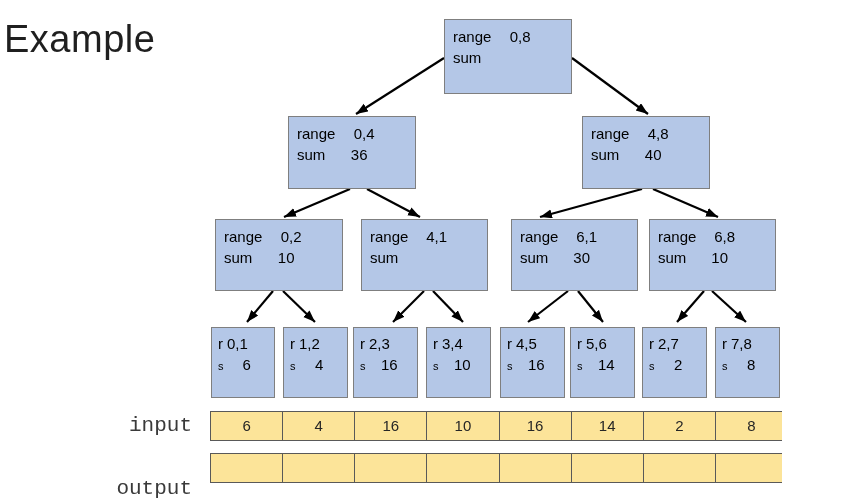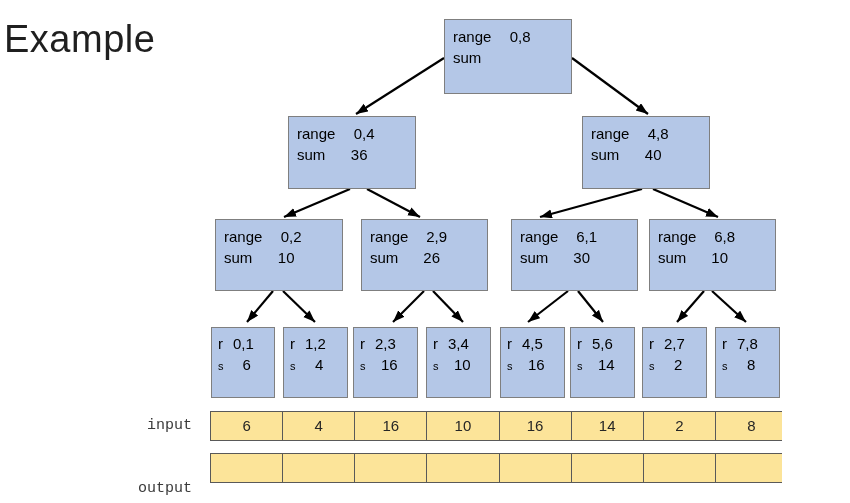--- a/index.html
+++ b/index.html
@@ -32,28 +32,28 @@
     position:absolute;
     background:#b4c7e7;
     border:1.5px solid #7f7f7f;
     box-sizing:border-box;
     color:#000;
     font-size:15px;line-height:21px;
     padding:5px 0 0 6px;
   }
   .leaf .row{display:flex;align-items:baseline;}
   .leaf .rlbl{flex:0 0 auto;}
-  .leaf .rval{margin-left:10px;}
+  .leaf .rval{margin-left:4px;}
   .leaf .slbl{flex:0 0 auto;font-size:11px;}
   .leaf .sval{flex:1 1 auto;text-align:center;padding-right:4px;}
   .arr-label{
     position:absolute;left:40px;width:152px;
     text-align:right;
     font-family:"Liberation Mono","DejaVu Sans Mono",monospace;
-    font-size:15px;line-height:29px;color:#3a3a3a;
+    font-size:21px;line-height:29px;color:#3a3a3a;
   }
   .arr-row{
     position:absolute;left:210px;width:578px;height:30px;
     display:flex;
     border:1px solid #595959;
     box-sizing:border-box;
     background:#fce499;
   }
   .arr-cell{
     flex:1 1 0;
@@ -131,25 +131,24 @@
         <span class="val">0,2</span>
       </div>
     <div class="row">
         <span class="lbl">sum</span>
         <span class="val">10</span>
       </div>
   </div>
   <div class="node" style="left:361px;top:219px;width:127px;height:72px">
     <div class="row">
         <span class="lbl">range</span>
-        <span class="val">2,9</span>
-      </div>
-    <div class="row">
-        <span class="lbl">sum</span>
-        <span class="val">26</span>
+        <span class="val">4,1</span>
+      </div>
+    <div class="row">
+        <span class="lbl">sum</span>
       </div>
   </div>
   <div class="node" style="left:511px;top:219px;width:127px;height:72px">
     <div class="row">
         <span class="lbl">range</span>
         <span class="val">6,1</span>
       </div>
     <div class="row">
         <span class="lbl">sum</span>
         <span class="val">30</span>

